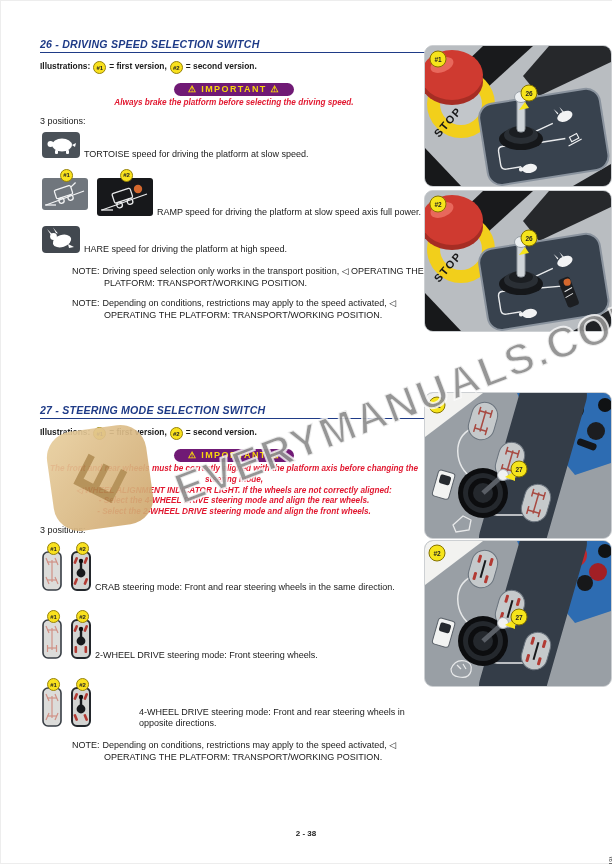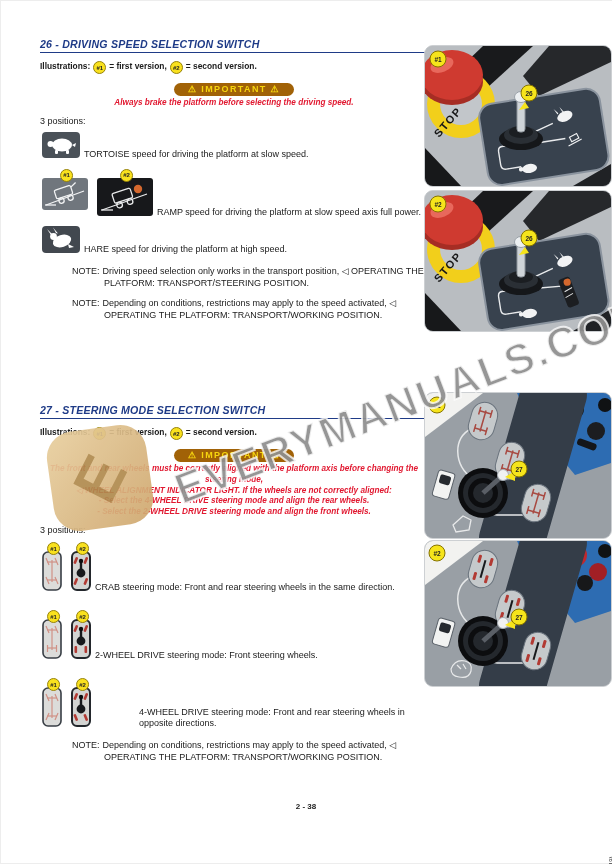--- a/index.html
+++ b/index.html
@@ -17,21 +17,21 @@
     border-bottom:1.6px solid #1f3b87; padding-bottom:2px; letter-spacing:.2px;
   }
   .illus-line{margin-top:8px; font-size:8.4px; font-weight:bold; display:flex; gap:3px;}
   .badge{
     width:13px;height:13px;border-radius:50%;background:#f9e11e;border:1px solid #96820a;
     font-size:6px;font-weight:bold;color:#222;display:inline-flex;align-items:center;justify-content:center;
     box-sizing:border-box;flex:0 0 auto;
   }
   .imp-wrap{text-align:center;margin-top:4px;}
   .imp-pill{
-    display:inline-block;background:#a16207;color:#f6d50e;font-size:9px;font-weight:bold;
+    display:inline-block;background:#701a75;color:#f6d50e;font-size:9px;font-weight:bold;
     letter-spacing:1.4px;padding:1px 14px 2px;border-radius:9px;
   }
   .warn-red{
     margin-top:2px;text-align:center;color:#e11931;font-size:8.2px;font-weight:bold;font-style:italic;line-height:1.32;
   }
   .positions{margin-top:7px;font-size:9px;}
   .row{display:flex;align-items:flex-end;margin-top:6px;}
   .row .txt{font-size:9px;line-height:1.25;margin-left:4px;padding-bottom:2px;}
   .icon-wrap{position:relative;flex:0 0 auto;}
   .icon-wrap .badge{position:absolute;top:-9px;left:50%;transform:translateX(-38%);}
@@ -51,21 +51,21 @@
   }
   .wm-logo{
     position:absolute;left:50px;top:428px;width:100px;height:100px;border-radius:26px;
     background:linear-gradient(135deg,#e8cf9f,#cfa76e);transform:rotate(-8deg);
     display:flex;align-items:center;justify-content:center;z-index:39;pointer-events:none;opacity:.92;
   }
   .wm-logo span{
     font-size:62px;font-weight:bold;color:#b08a4e;transform:rotate(-55deg);font-family:"Liberation Sans",sans-serif;
   }
   
-  .page-num{position:absolute;left:0;top:802px;width:612px;text-align:center;font-size:8px;font-weight:bold;color:#222;}
+  .page-num{position:absolute;left:0;top:829px;width:612px;text-align:center;font-size:8px;font-weight:bold;color:#222;}
   .side-note{
     position:absolute;right:16px;bottom:8px;transform:rotate(-90deg);transform-origin:100% 100%;
     font-size:6.3px;color:#3d3d3d;line-height:1.65;white-space:nowrap;
   }
 </style>
 </head>
 <body>
 
 <div class="page">
 
@@ -151,21 +151,21 @@
             <path d="M10 8 L5 3 L9 9 Z"></path>
               <path d="M14 7 L11 1.5 L16 7.5 Z"></path>
             <path d="M26 18 l6 3 -5 1 z"></path>
           </g>
         </svg>
       </span>
       <span class="txt">HARE speed for driving the platform at high speed.</span>
     </div>
 
     <div class="note">
-      <span class="p">NOTE:</span><span>Driving speed selection only works in the transport position, ◁ OPERATING THE PLATFORM: TRANSPORT/STEERING POSITION.</span>
+      <span class="p">NOTE:</span><span>Driving speed selection only works in the transport position, ◁ OPERATING THE PLATFORM: TRANSPORT/WORKING POSITION.</span>
     </div>
     <div class="note">
       <span class="p">NOTE:</span><span>Depending on conditions, restrictions may apply to the speed activated, ◁ OPERATING THE PLATFORM: TRANSPORT/WORKING POSITION.</span>
     </div>
   </div>
 
   <div class="col" id="sec27">
     <div class="sec-title">27 - STEERING MODE SELECTION SWITCH</div>
 
     <div class="illus-line">

